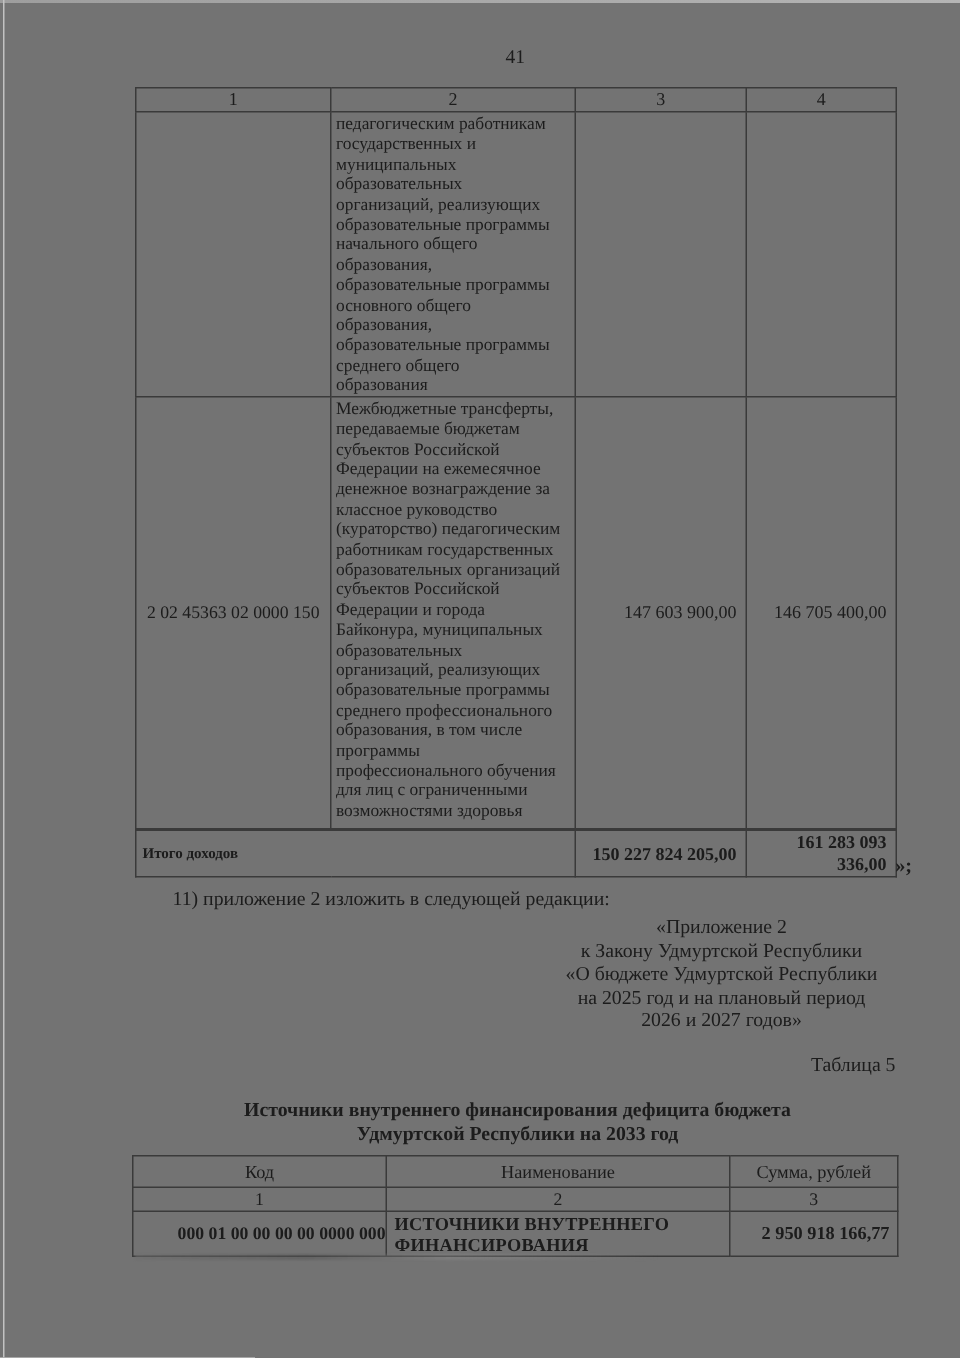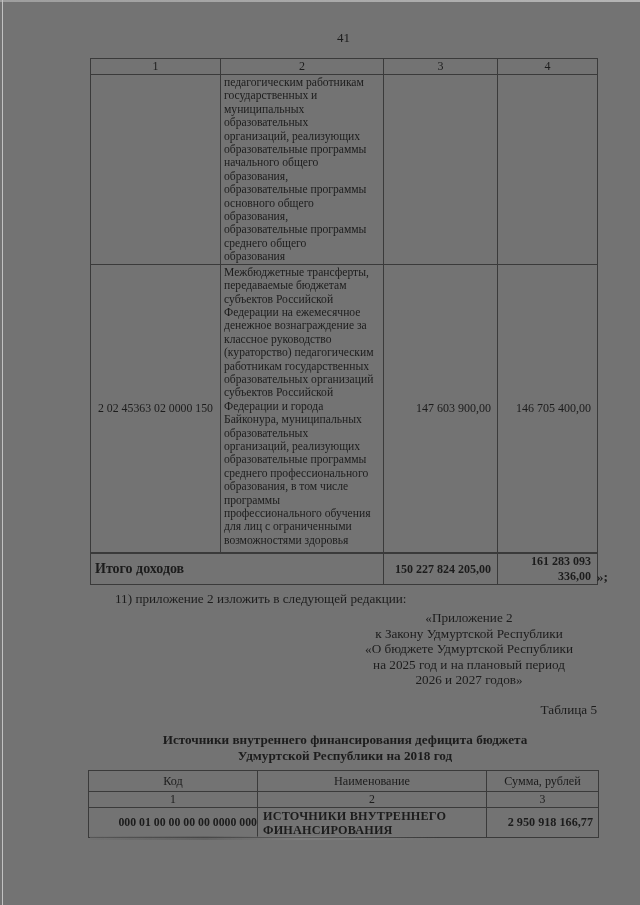--- a/index.html
+++ b/index.html
@@ -62,34 +62,34 @@
   .t1 .cell-num {
     text-align: right; vertical-align: middle; font-size: 12px;
     padding-right: 6px;
   }
   .t1 .row-1 td { height: 189px; }
   .t1 .row-2 td { height: 289px; }
   .t1 .row-total td {
     height: 16px; font-weight: bold; vertical-align: middle;
     border-top-width: 2px; border-bottom-width: 1.5px;
   }
-  .t1 .total-label { font-size: 14px; padding-left: 4px; }
+  .t1 .total-label { font-size: 10px; padding-left: 4px; }
 
   .closing-mark {
     position: absolute; top: 569px; left: 555px; width: 53px;
     text-align: right; font-size: 13.5px; font-weight: bold;
   }
 
   .clause {
     position: absolute; top: 591px; left: 90px; width: 507px;
     padding-left: 25px; font-size: 13.2px;
   }
 
   .annex {
-    position: absolute; top: 610px; left: 340px; width: 258px;
+    position: absolute; top: 610px; left: 352px; width: 258px;
     text-align: center; font-size: 13.2px; line-height: 15.6px;
   }
 
   .table-label {
     position: absolute; top: 702px; left: 340px; width: 257px;
     text-align: right; font-size: 13.2px;
   }
 
   .sources-title {
     position: absolute; top: 732px; left: 90px; width: 510px;
@@ -206,21 +206,21 @@
     <div>к Закону Удмуртской Республики</div>
     <div>«О бюджете Удмуртской Республики</div>
     <div>на 2025 год и на плановый период</div>
     <div>2026 и 2027 годов»</div>
   </div>
 
   <div class="table-label">Таблица 5</div>
 
   <div class="sources-title">
     <div>Источники внутреннего финансирования дефицита бюджета</div>
-    <div>Удмуртской Республики на 2018 год</div>
+    <div>Удмуртской Республики на 2033 год</div>
   </div>
 
   <table class="t2">
     <colgroup>
       <col style="width:169px">
         <col style="width:229px">
         <col style="width:112px">
     </colgroup>
     <thead>
       <tr class="row-cols">

